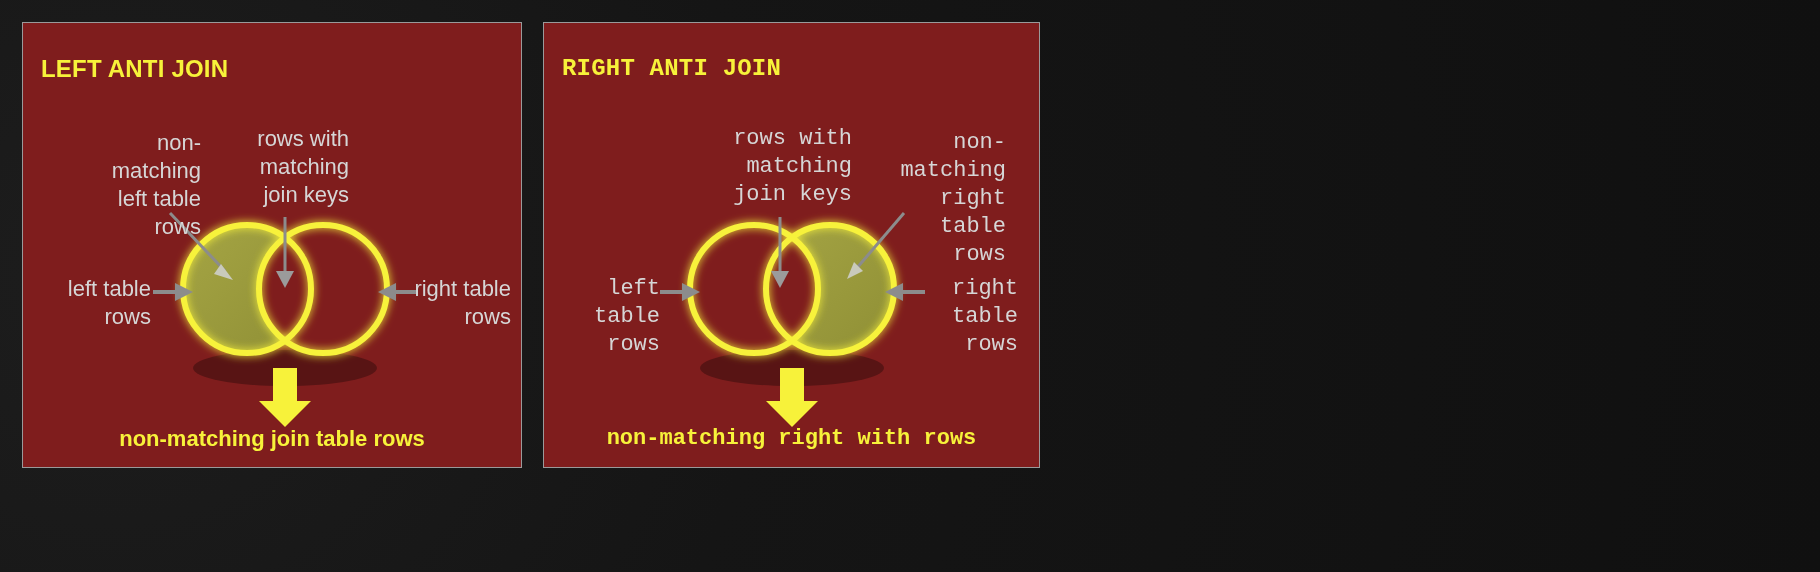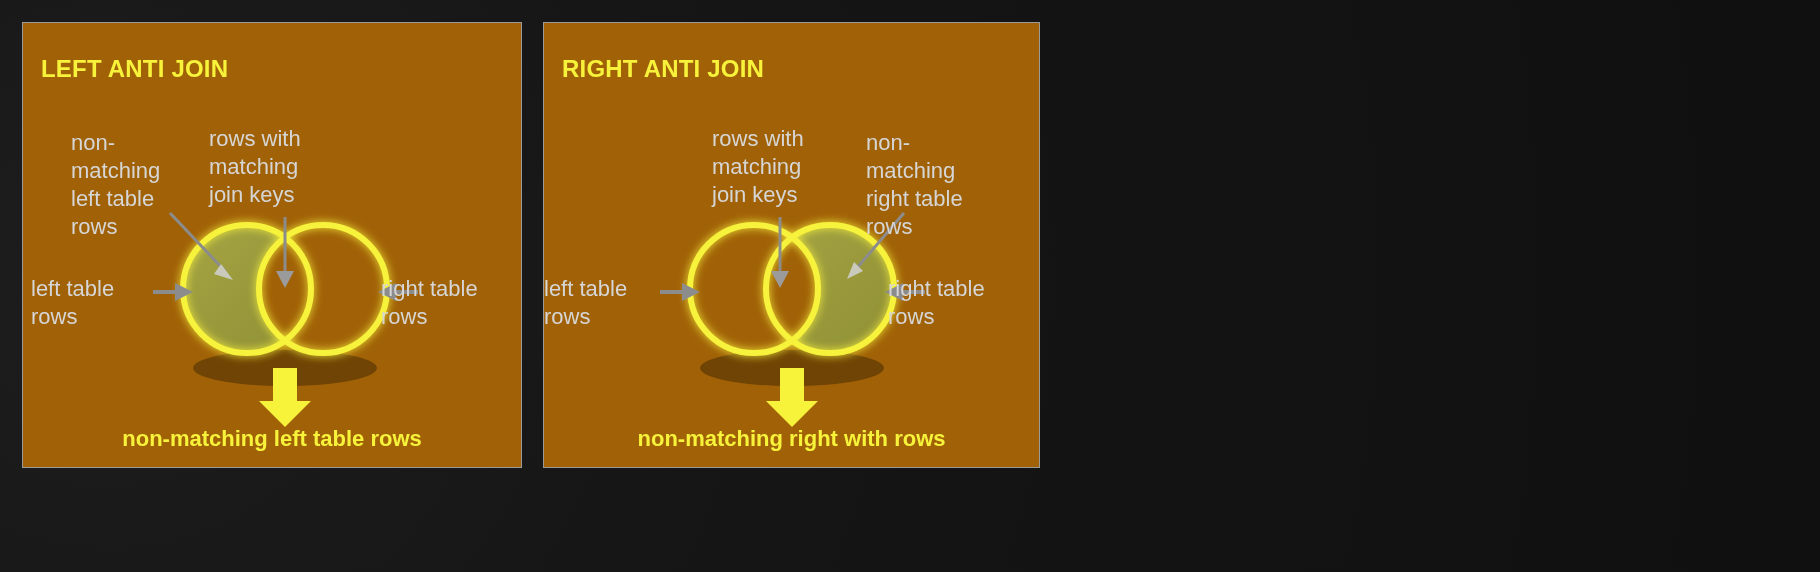--- a/index.html
+++ b/index.html
@@ -7,47 +7,47 @@
     width:1820px;height:572px;overflow:hidden;
     background:#141414;
     background-image:
       radial-gradient(circle at 6% 48%, #1d1d1d 0%, #151515 38%, #101010 100%);
     font-family:"Liberation Sans", sans-serif;
   }
   .stage{position:relative;width:1820px;height:572px;}
 
   .panel{
     position:absolute;
-    background:#a16207;
+    background:#7f1d1d;
     border:1px solid #9a9a9a;
     box-sizing:border-box;
     overflow:hidden;
   }
   #panel-left{left:22px;top:22px;width:500px;height:446px;}
-  #panel-right{left:543px;top:22px;width:497px;height:446px;}
+  #panel-right{left:543px;top:22px;width:497px;height:446px;font-family:Liberation Mono, monospace;}
 
   .panel-title{
     position:absolute;
     left:18px;top:32px;
     color:#f7f23a;
     font-size:24px;
     font-weight:bold;
     letter-spacing:.2px;
     white-space:nowrap;
   }
 
   .venn-wrap{position:absolute;left:0;top:0;width:100%;height:100%;}
   .venn-svg{position:absolute;left:0;top:0;}
 
   .anno{
     position:absolute;
     color:#d6d6d6;
     font-size:22px;
     line-height:28px;
-    text-align:left;
+    text-align:right;
     white-space:pre-line;
   }
 
   .caption{
     position:absolute;
     left:0;right:0;
     top:403px;
     text-align:center;
     color:#f7f23a;
     font-size:22px;
@@ -130,21 +130,21 @@
     <div class="anno" style="left:186px;top:102px;width:140px;">rows with
 matching
 join keys</div>
 
     <div class="anno" style="left:8px;top:252px;width:120px;">left table
 rows</div>
 
     <div class="anno" style="left:358px;top:252px;width:130px;">right table
 rows</div>
 
-    <div class="caption">non-matching left table rows</div>
+    <div class="caption">non-matching join table rows</div>
   </div>
 
   <div class="panel" id="panel-right">
 
     <div class="panel-title">RIGHT ANTI JOIN</div>
 
     <div class="venn-wrap">
       <svg class="venn-svg" width="497" height="446" viewBox="0 0 497 446">
         <defs>
           <mask id="maskRightOnly">

